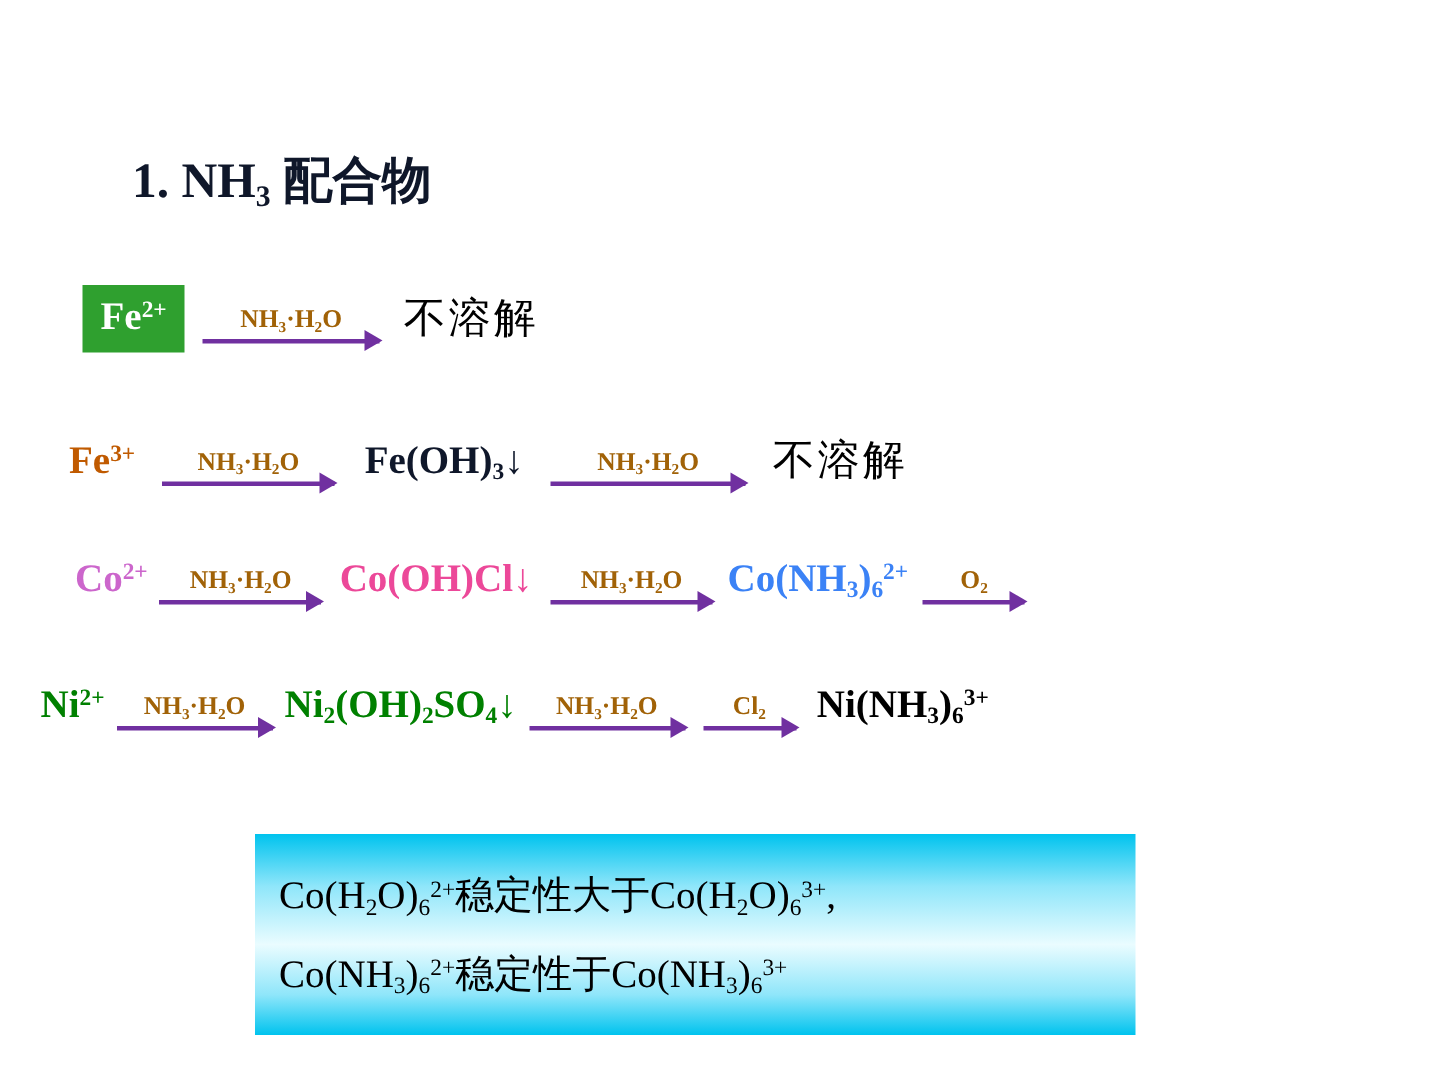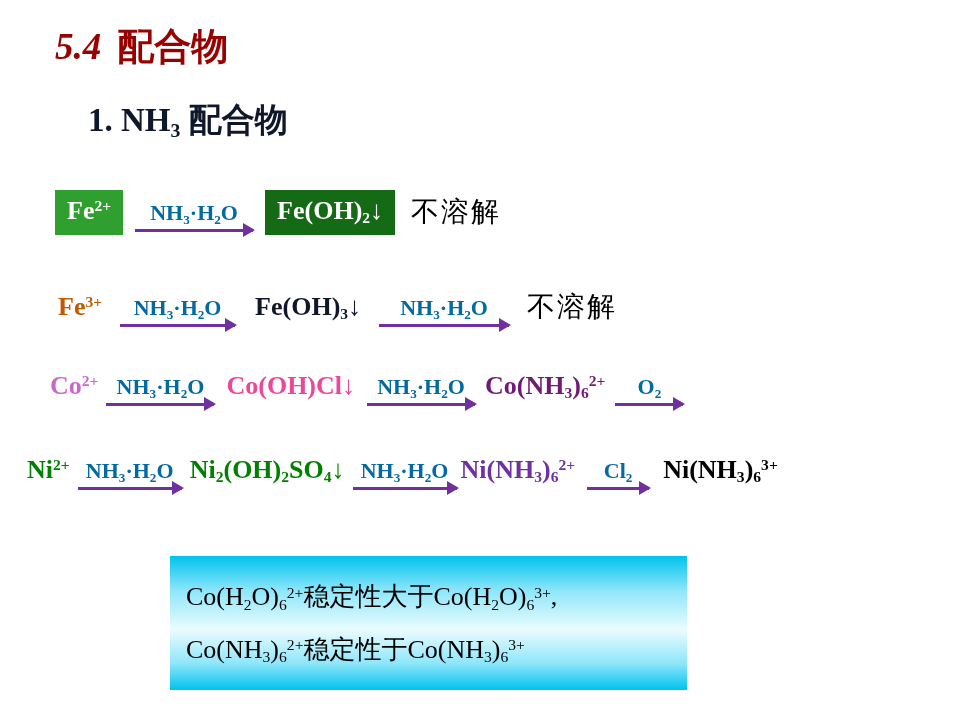--- a/index.html
+++ b/index.html
@@ -50,23 +50,23 @@
   sub { vertical-align: baseline; position: relative; top: 0.28em; }
   .arrow-group {
     display: inline-flex;
     flex-direction: column;
     align-items: center;
     position: relative;
     top: 4px;
     flex: none;
   }
   .arrow-label {
-    font-size: 22px;
+    font-size: 17px;
     font-weight: bold;
-    color: #0369a1;
+    color: #a16207;
     white-space: nowrap;
     margin-bottom: 3px;
   }
   .arrow-line {
     position: relative;
     display: block;
     height: 3px;
     width: 100%;
     background: var(--arrow, #7030a0);
   }
@@ -84,57 +84,53 @@
     font-size: 28px;
     font-weight: 400;
     color: #000000;
     letter-spacing: 2px;
     white-space: nowrap;
   }
   .note {
     position: absolute;
     left: 170px;
     top: 556px;
-    width: 517px;
+    width: 587px;
     height: 134px;
     background: linear-gradient(180deg, #00c3ee 0%, #8fe6fa 26%, #eafcff 55%, #8fe6fa 80%, #00c3ee 100%);
     display: flex;
     flex-direction: column;
     justify-content: space-evenly;
     padding: 6px 16px;
   }
   .note-line {
     font-size: 26px;
     color: #000000;
     white-space: nowrap;
   }
 </style>
 </head>
 <body>
 
 <div class="slide" style="--arrow: #7030a0;">
 
-  <div class="title" style="color: rgb(153, 0, 0);">
-    <span class="num">5.4</span><span>配合物</span>
-  </div>
 
   <div class="subtitle" style="color: #0f172a;">1.  NH<sub>3</sub> 配合物</div>
 
   <div class="row" style="top:190px">
     <span class="species species-box" style="margin-left: 55px; background-color: rgb(47, 160, 47); color: rgb(255, 255, 255); font-family: Liberation Serif, serif;">Fe<sup>2+</sup></span>
     <span class="arrow-group" style="width:118px;margin-left:12px">
       <span class="arrow-label">NH<sub>3</sub>·H<sub>2</sub>O</span>
       <span class="arrow-line"></span>
     </span>
-    <span class="species species-box" style="margin-left: 12px; background-color: rgb(21, 106, 21); color: rgb(255, 255, 255);">Fe(OH)<sub>2</sub>↓</span>
     <span class="result" style="margin-left: 16px; color: rgb(0, 0, 0);">不溶解</span>
   </div>
 
   <div class="row" style="top:288px">
-    <span class="species" style="margin-left: 58px; color: rgb(192, 90, 0);">Fe<sup>3+</sup></span>
+    <span class="species" style="margin-left: 46px; color: rgb(192, 90, 0);">Fe<sup>3+</sup></span>
     <span class="arrow-group" style="width:115px;margin-left:18px">
       <span class="arrow-label">NH<sub>3</sub>·H<sub>2</sub>O</span>
       <span class="arrow-line"></span>
     </span>
     <span class="species" style="margin-left: 20px; color: #0f172a;">Fe(OH)<sub>3</sub>↓</span>
     <span class="arrow-group" style="width:130px;margin-left:18px">
       <span class="arrow-label">NH<sub>3</sub>·H<sub>2</sub>O</span>
       <span class="arrow-line"></span>
     </span>
     <span class="result" style="margin-left: 18px; color: rgb(0, 0, 0);">不溶解</span>
@@ -144,39 +140,38 @@
     <span class="species" style="margin-left: 50px; color: rgb(204, 102, 204);">Co<sup>2+</sup></span>
     <span class="arrow-group" style="width:108px;margin-left:8px">
       <span class="arrow-label">NH<sub>3</sub>·H<sub>2</sub>O</span>
       <span class="arrow-line"></span>
     </span>
     <span class="species" style="margin-left: 12px; color: #ec4899;">Co(OH)Cl↓</span>
     <span class="arrow-group" style="width:108px;margin-left:12px">
       <span class="arrow-label">NH<sub>3</sub>·H<sub>2</sub>O</span>
       <span class="arrow-line"></span>
     </span>
-    <span class="species" style="margin-left: 10px; color: #701a75;">Co(NH<sub>3</sub>)<sub>6</sub><sup>2+</sup></span>
+    <span class="species" style="margin-left: 10px; color: #3b82f6;">Co(NH<sub>3</sub>)<sub>6</sub><sup>2+</sup></span>
     <span class="arrow-group" style="width:68px;margin-left:10px">
       <span class="arrow-label">O<sub>2</sub></span>
       <span class="arrow-line"></span>
     </span>
   </div>
 
   <div class="row" style="top:454px">
     <span class="species" style="margin-left: 27px; color: rgb(0, 128, 0);">Ni<sup>2+</sup></span>
     <span class="arrow-group" style="width:104px;margin-left:8px">
       <span class="arrow-label">NH<sub>3</sub>·H<sub>2</sub>O</span>
       <span class="arrow-line"></span>
     </span>
     <span class="species" style="margin-left: 8px; color: rgb(0, 128, 0);">Ni<sub>2</sub>(OH)<sub>2</sub>SO<sub>4</sub>↓</span>
     <span class="arrow-group" style="width:104px;margin-left:8px">
       <span class="arrow-label">NH<sub>3</sub>·H<sub>2</sub>O</span>
       <span class="arrow-line"></span>
     </span>
-    <span class="species" style="margin-left: 4px; color: rgb(112, 48, 160);">Ni(NH<sub>3</sub>)<sub>6</sub><sup>2+</sup></span>
     <span class="arrow-group" style="width:62px;margin-left:12px">
       <span class="arrow-label">Cl<sub>2</sub></span>
       <span class="arrow-line"></span>
     </span>
     <span class="species" style="margin-left: 14px; color: rgb(0, 0, 0);">Ni(NH<sub>3</sub>)<sub>6</sub><sup>3+</sup></span>
   </div>
 
   <div class="note">
     <div class="note-line">Co(H<sub>2</sub>O)<sub>6</sub><sup>2+</sup>稳定性大于Co(H<sub>2</sub>O)<sub>6</sub><sup>3+</sup>,</div>
     <div class="note-line">Co(NH<sub>3</sub>)<sub>6</sub><sup>2+</sup>稳定性于Co(NH<sub>3</sub>)<sub>6</sub><sup>3+</sup></div>

